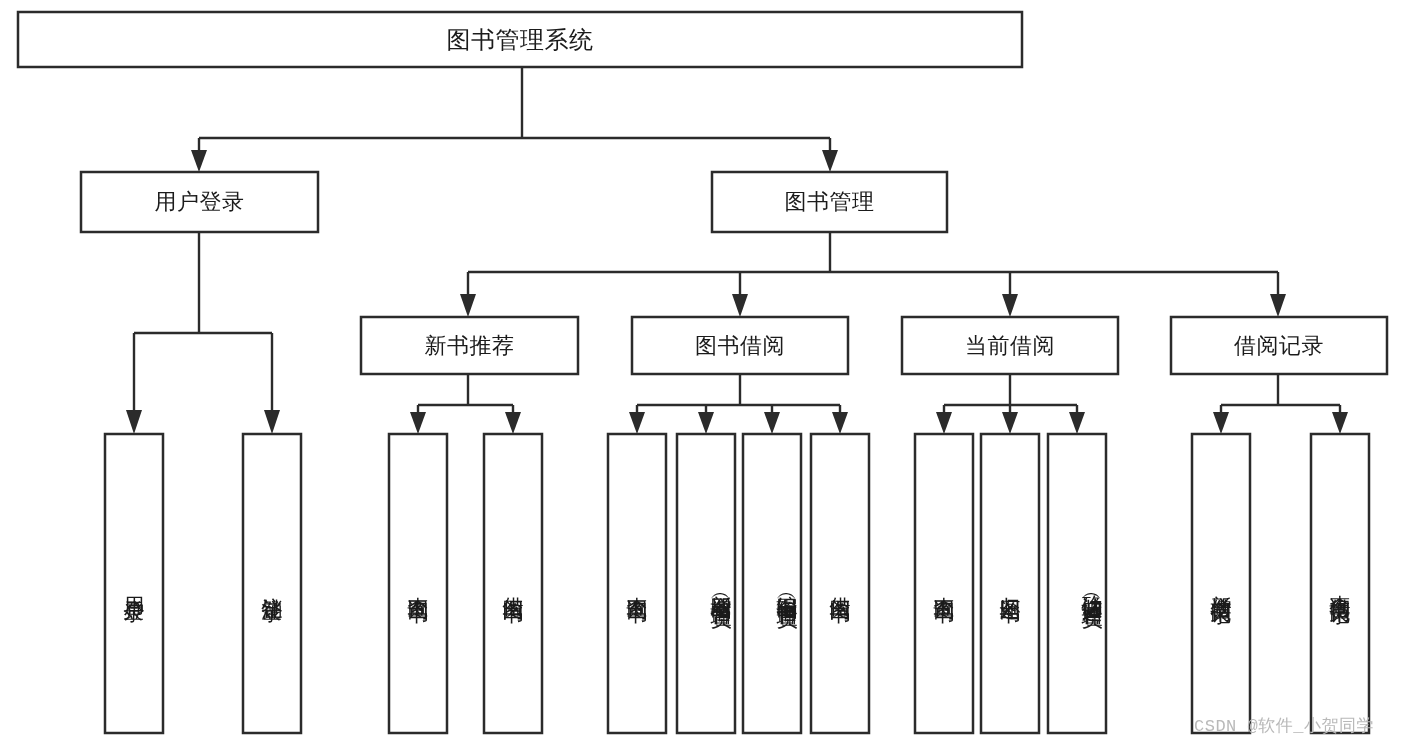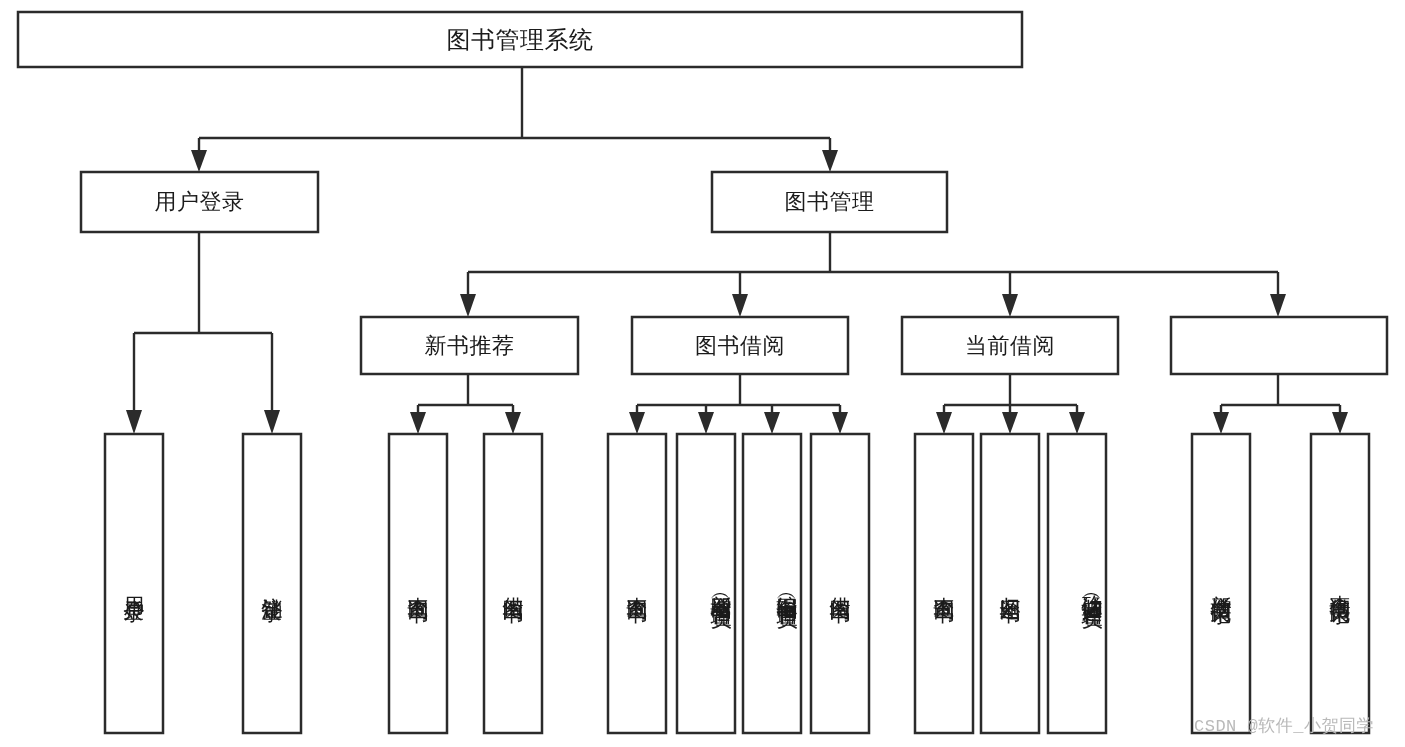--- a/index.html
+++ b/index.html
@@ -189,20 +189,21 @@
   </svg>
 
   <div class="h-label" style="left:18px; top:12px; width:1004px; height:55px; font-size:24px;">图书管理系统</div>
 
   <div class="h-label" style="left:81px; top:172px; width:237px; height:60px;">用户登录</div>
   <div class="h-label" style="left:361px; top:317px; width:217px; height:57px;">新书推荐</div>
 
   <div class="h-label" style="left:712px; top:172px; width:235px; height:60px;">图书管理</div>
   <div class="h-label" style="left:632px; top:317px; width:216px; height:57px;">图书借阅</div>
   <div class="h-label" style="left:902px; top:317px; width:216px; height:57px;text-align:center;">当前借阅</div>
+  <div class="h-label" style="left:1171px; top:317px; width:216px; height:57px;">借阅记录</div>
 
   <div class="v-label" style="left:105px; top:434px; width:58px; height:299px;">用户登录</div>
   <div class="v-label" style="left:243px; top:434px; width:58px; height:299px;">注销登录</div>
 
   <div class="v-label" style="left:389px; top:434px; width:58px; height:299px;">查询图书</div>
   <div class="v-label" style="left:484px; top:434px; width:58px; height:299px;">借阅图书</div>
 
   <div class="v-label" style="left:608px; top:434px; width:58px; height:299px;">查询图书</div>
   <div class="v-label top-align" style="left:677px; top:440px; width:58px; height:293px;">新增图书（管理员）</div>
   <div class="v-label top-align" style="left:743px; top:440px; width:58px; height:293px;">编辑图书（管理员）</div>

